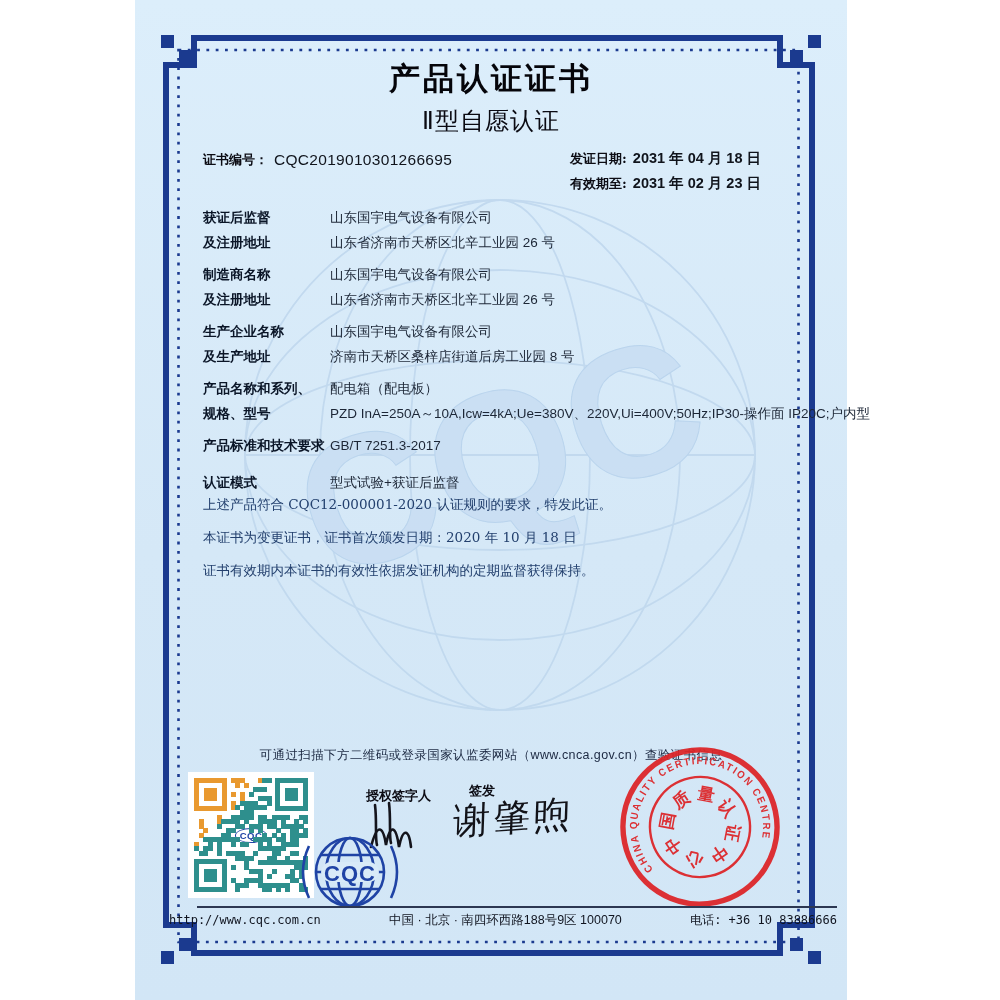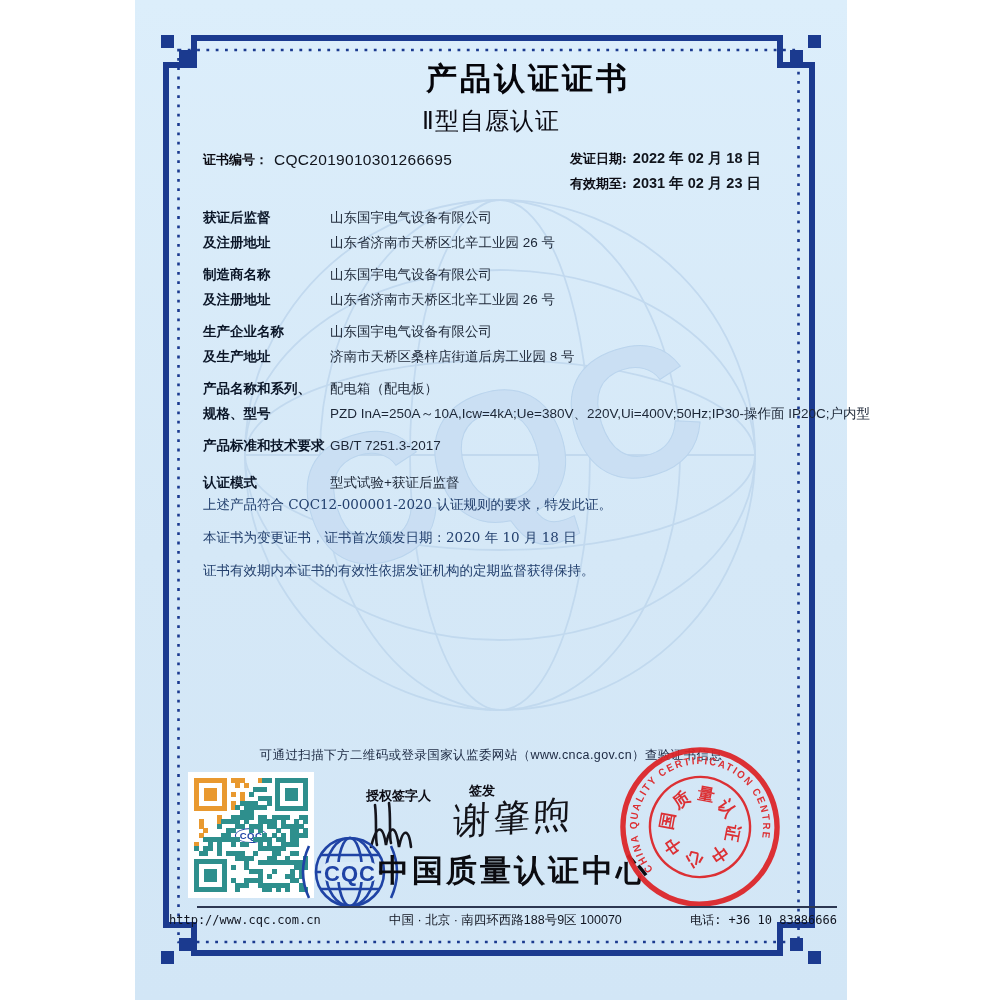--- a/index.html
+++ b/index.html
@@ -13,21 +13,21 @@
   .wm-text{fill:#c9def3;stroke:#b7d2ec;stroke-width:1;font-weight:bold;
     font-family:"Liberation Sans",sans-serif;}
   
   #frame{left:0;top:0;z-index:3;pointer-events:none;}
   .frame-path{fill:none;stroke:var(--navy);stroke-width:6;}
   .frame-dash{fill:none;stroke:var(--navy);stroke-width:2.6;stroke-dasharray:2.8 6.5;}
   .frame-sq{fill:var(--navy);}
   
   .content{z-index:4;}
   #title{left:0;top:58px;width:712px;text-align:center;font-size:31px;font-weight:bold;
-    letter-spacing:3px;color:#05050a;padding-left:37px;}
+    letter-spacing:3px;color:#05050a;}
   #subtitle{left:0;top:105px;width:712px;text-align:center;font-size:24px;font-weight:500;
     letter-spacing:1px;color:#0a0a12;}
   .kai{font-family:"DejaVu Serif","Liberation Serif",serif;font-weight:bold;font-size:13px;color:#0c0c14;}
   #certno-row{left:68px;top:151px;display:flex;align-items:center;}
   #certno-value{font-size:15.5px;margin-left:6px;color:#10141c;font-weight:500;letter-spacing:.3px;}
   #dates{left:435px;top:149px;}
   .date-row{display:flex;align-items:baseline;margin-bottom:6px;}
   .date-value{font-size:14.5px;margin-left:6px;color:#10141c;font-weight:600;}
   #fields{left:68px;top:198px;width:606px;}
   .field-row{display:flex;margin-bottom:7px;line-height:25px;font-size:13.5px;margin-top:0;}
@@ -110,21 +110,21 @@
   <div id="subtitle" class="abs content">Ⅱ型自愿认证</div>
 
   <div id="certno-row" class="abs content">
     <span class="kai">证书编号：</span>
     <span id="certno-value">CQC2019010301266695</span>
   </div>
 
   <div id="dates" class="abs content">
     <div class="date-row">
       <span class="kai">发证日期:</span>
-      <span class="date-value">2022 年 02 月 18 日</span>
+      <span class="date-value">2031 年 04 月 18 日</span>
     </div>
     <div class="date-row">
       <span class="kai">有效期至:</span>
       <span class="date-value">2031 年 02 月 23 日</span>
     </div>
   </div>
 
   <div id="fields" class="abs content">
     <div class="field-row">
       <div class="f-labels">
@@ -429,21 +429,20 @@
     <circle class="gl" cx="55" cy="38" r="34"></circle>
     <ellipse class="gl" cx="55" cy="38" rx="12" ry="34"></ellipse>
     <ellipse class="gl" cx="55" cy="38" rx="24" ry="34"></ellipse>
     <line class="gl" x1="26" y1="21" x2="84" y2="21"></line>
     <line class="gl" x1="21" y1="38" x2="89" y2="38"></line>
     <line class="gl" x1="26" y1="55" x2="84" y2="55"></line>
     <rect x="26" y="28" width="58" height="20" rx="10" fill="#d8eaf8"></rect>
     <text x="55" y="39" font-size="22" font-weight="bold" text-anchor="middle" dominant-baseline="central" fill="#1f43a5" font-family="Liberation Sans, sans-serif" letter-spacing="1">CQC</text>
   </svg>
 
-  <div id="org-name" class="abs content">中国质量认证中心</div>
 
   <svg id="seal" class="abs content" width="180" height="180" viewBox="0 0 180 180">
     <g transform="rotate(-12 90 90)">
       <circle class="seal-ring" cx="90" cy="90" r="77" stroke-width="5.5"></circle>
       <circle class="seal-ring" cx="90" cy="90" r="50" stroke-width="2.4"></circle>
       <path id="seal-arc" fill="none" d="M35.4 121.5 A63 63 0 1 1 144.6 121.5"></path>
       <text class="seal-en" textLength="256" lengthAdjust="spacingAndGlyphs">
         <textPath href="#seal-arc">CHINA QUALITY CERTIFICATION CENTRE</textPath>
       </text>
       <g id="seal-cn">

